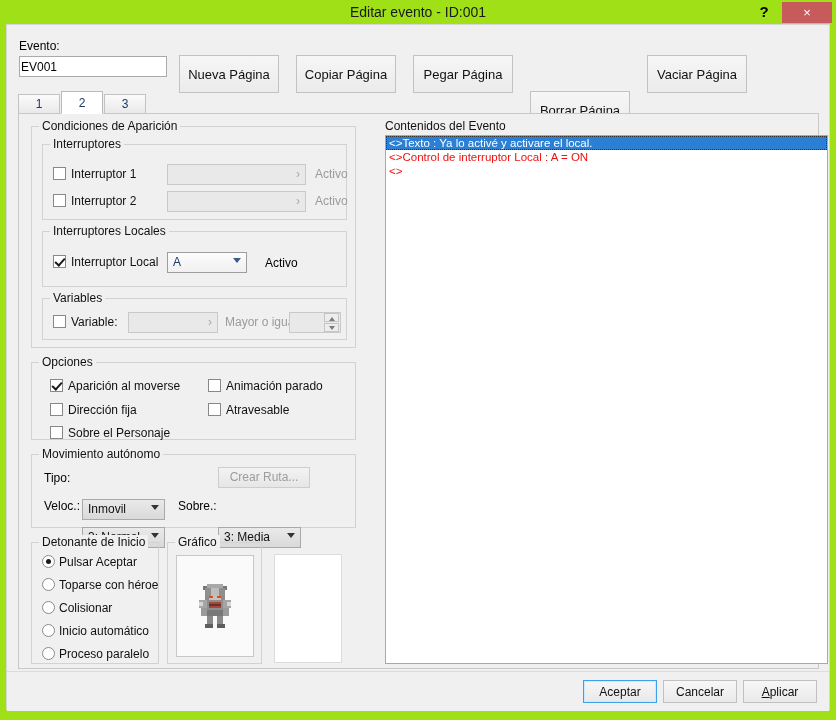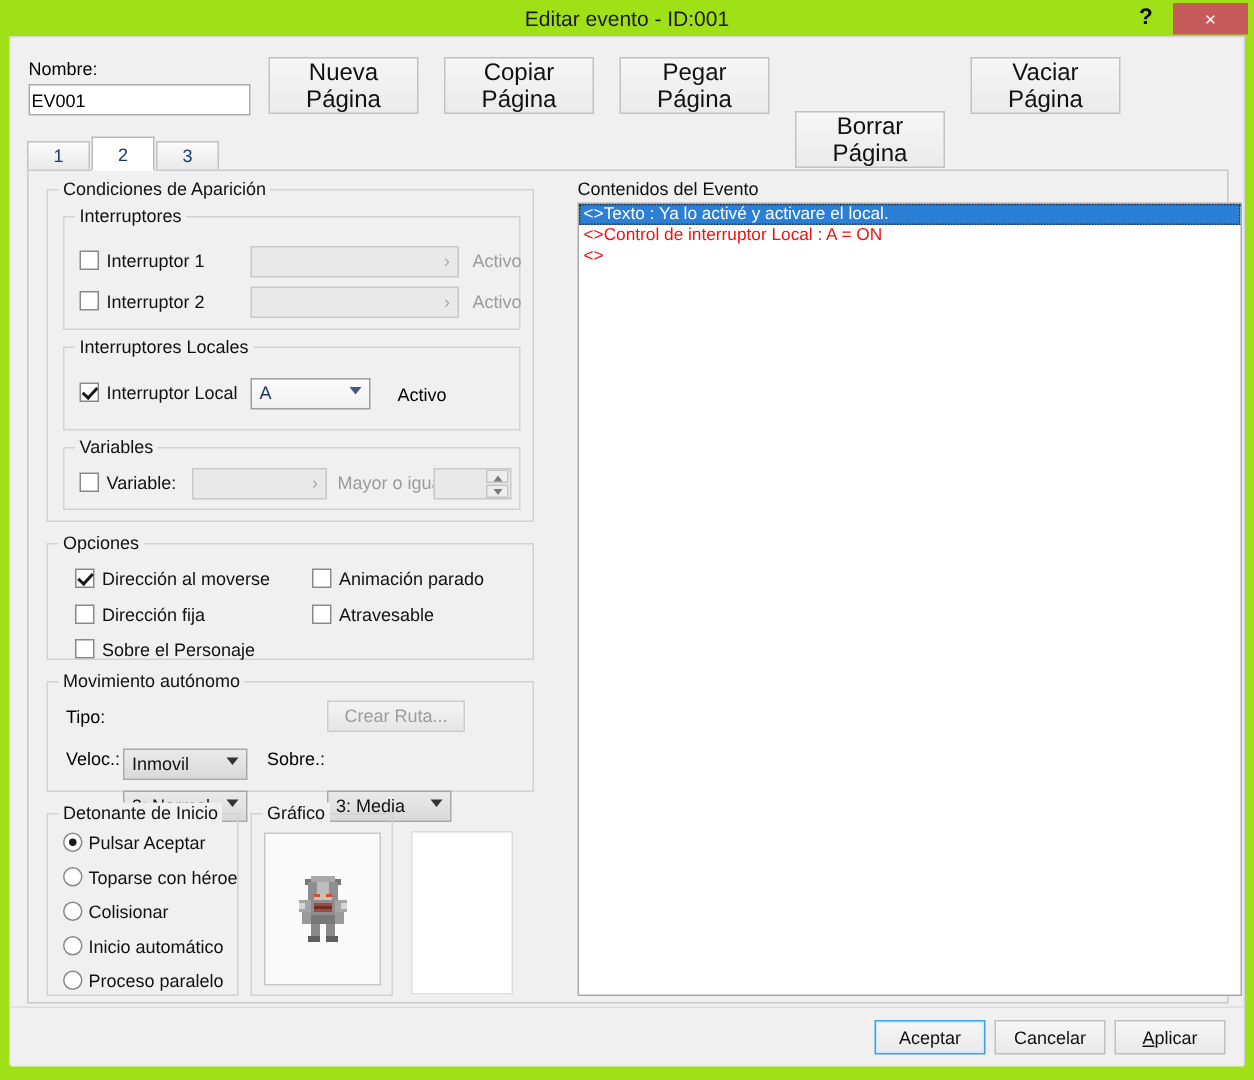--- a/index.html
+++ b/index.html
@@ -35,23 +35,23 @@
   }
 
   
   .lbl-nombre{position:absolute;left:12px;top:14px;font-size:12px;}
   .inp-nombre{
     position:absolute;left:12px;top:31px;width:148px;height:21px;
     box-sizing:border-box;border:1px solid #aaa;background:#fff;
     font-family:"Liberation Sans", sans-serif;font-size:12px;padding:0 1px;color:#000;
   }
   .pgbtn{
-    position:absolute;top:13px;width:100px;height:38px;box-sizing:border-box;
+    position:absolute;top:30px;width:100px;height:38px;box-sizing:border-box;
     background:linear-gradient(#f6f6f6,#ebebeb);border:1px solid #c2c2c2;
-    font-family:"Liberation Sans", sans-serif;font-size:16px;color:#111;
+    font-family:"Liberation Sans", sans-serif;font-size:13px;color:#111;
     cursor:default;
   }
   .pgbtn:nth-of-type(1){}
   
   .tabstrip{position:absolute;left:11px;top:66px;width:800px;height:22px;}
   .tab{
     position:absolute;top:3px;width:42px;height:19px;box-sizing:border-box;
     background:linear-gradient(#fbfbfb,#e9e9e9);border:1px solid #c2c2c2;border-bottom:none;
     font-size:12px;text-align:center;line-height:18px;color:#1b3a6b;cursor:default;
   }
@@ -179,21 +179,21 @@
 <div class="window">
 
   <div class="titlebar">
     <div class="title">Editar evento - ID:001</div>
     <div class="help-btn">?</div>
     <div class="close-btn">×</div>
   </div>
 
   <div class="client">
 
-    <div class="lbl-nombre">Nombre:</div>
+    <div class="lbl-nombre">Evento:</div>
     <input class="inp-nombre" value="EV001" style="">
 
     <button class="pgbtn" style="left:172px;">Nueva Página</button>
     <button class="pgbtn" style="left:289px;">Copiar Página</button>
     <button class="pgbtn" style="left:406px;">Pegar Página</button>
     <button class="pgbtn" style="left:523px;margin-top:36px;">Borrar Página</button>
     <button class="pgbtn" style="left:640px;">Vaciar Página</button>
 
     <div class="tabstrip">
       <div class="tab" style="left:0px;">1</div>
@@ -249,21 +249,21 @@
             <span class="up"></span>
             <span class="dn"></span>
           </div>
         </div>
       </div>
 
       <div class="grp" style="left:12px;top:248px;width:325px;height:78px;">
         <span class="cap">Opciones</span>
 
         <div class="cb on" style="left:18px;top:16px;"></div>
-        <div class="cblabel" style="left:36px;top:16px;">Dirección al moverse</div>
+        <div class="cblabel" style="left:36px;top:16px;">Aparición al moverse</div>
 
         <div class="cb" style="left:176px;top:16px;"></div>
         <div class="cblabel" style="left:194px;top:16px;">Animación parado</div>
 
         <div class="cb" style="left:18px;top:40px;"></div>
         <div class="cblabel" style="left:36px;top:40px;">Dirección fija</div>
 
         <div class="cb" style="left:176px;top:40px;"></div>
         <div class="cblabel" style="left:194px;top:40px;">Atravesable</div>
 

